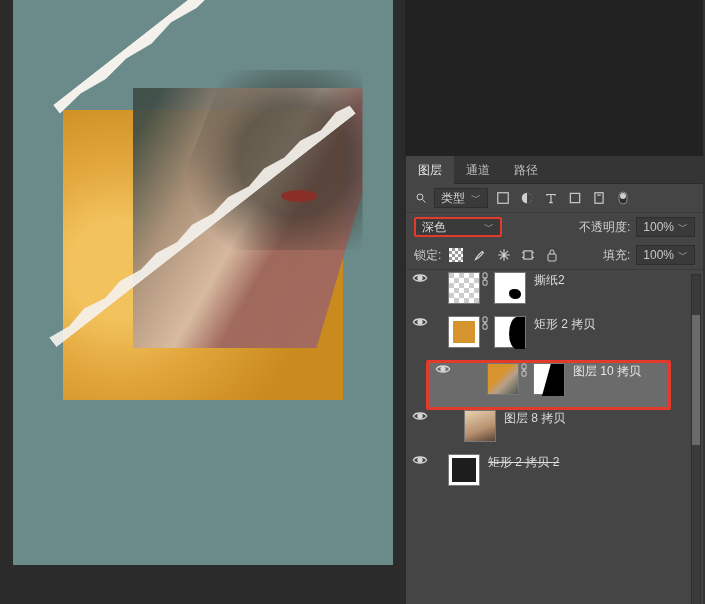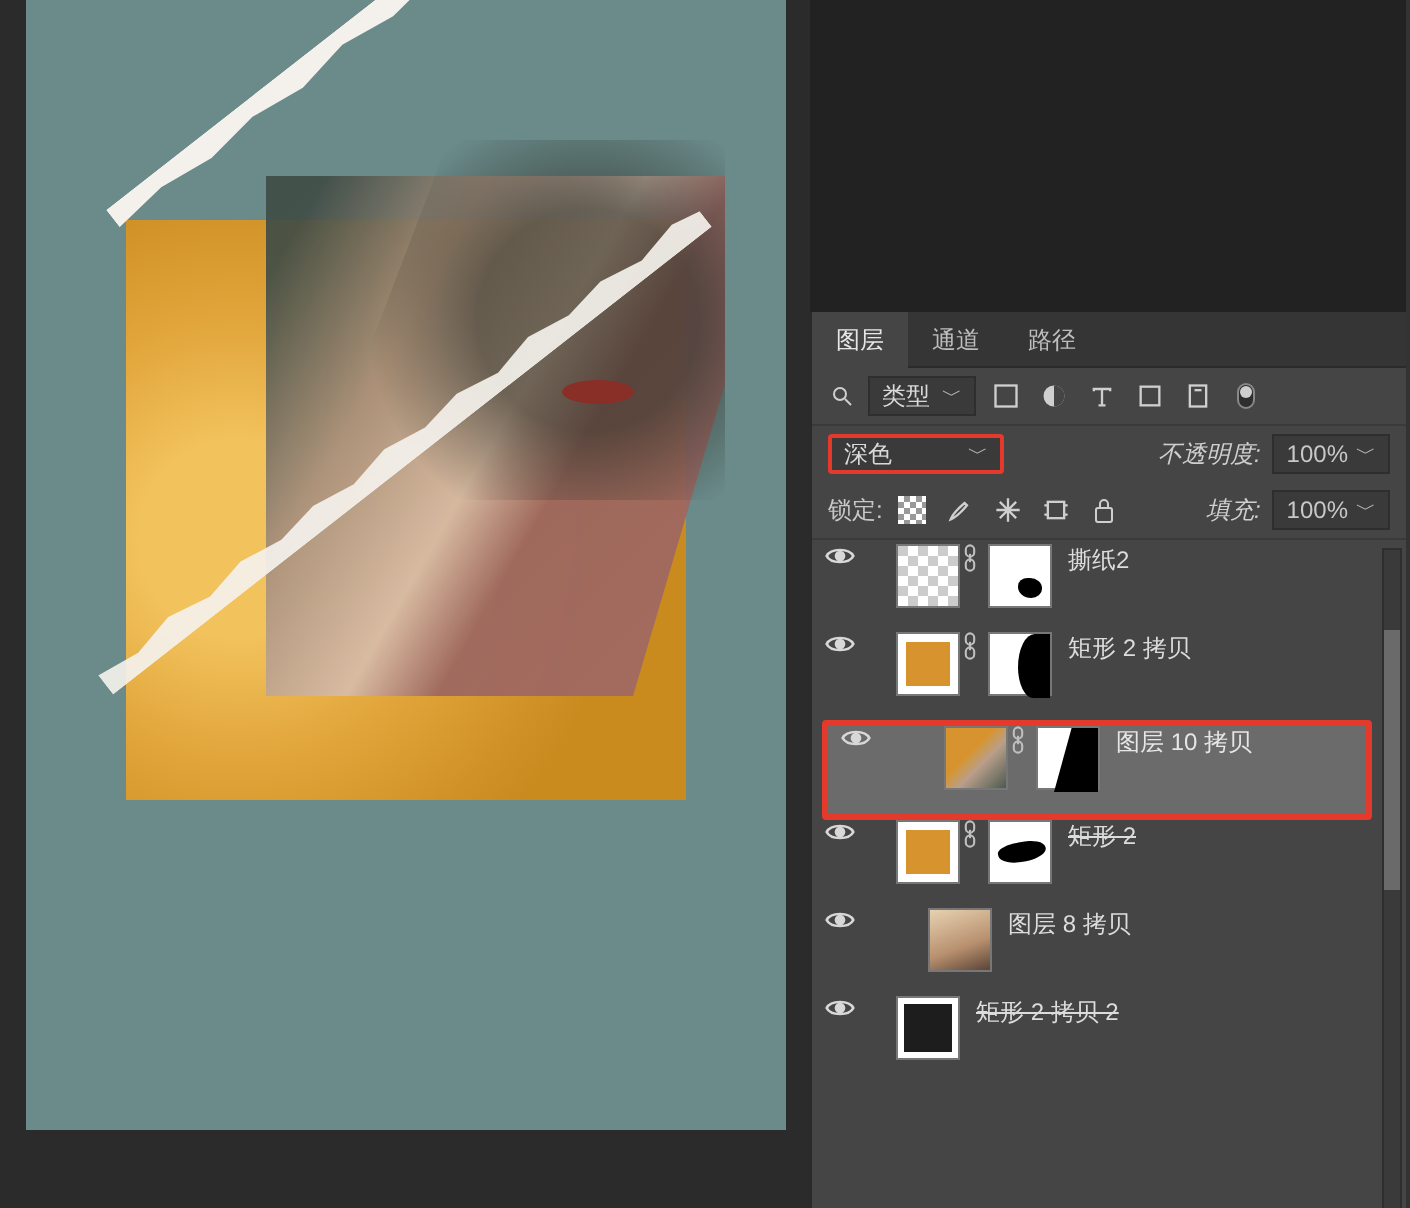--- a/index.html
+++ b/index.html
@@ -23,21 +23,21 @@
   .tab { padding: 0 12px; height: 28px; line-height: 28px; color: #bdbdbd; cursor: default; }
   .tab.active { background: #454545; color: #e6e6e6; }
   .panel-body { flex: 1; position: relative; }
   .row { display: flex; align-items: center; gap: 6px; padding: 4px 8px; }
   .filter-row { border-bottom: 1px solid #3a3a3a; }
   .search-icon { width: 14px; height: 14px; display: inline-flex; align-items: center; justify-content: center; }
   .dropdown { display: inline-flex; align-items: center; gap: 6px; background: #3a3a3a; border: 1px solid #2e2e2e; height: 20px; padding: 0 6px; color: #d9d9d9; }
   .dropdown .chev { font-size: 10px; color: #bbb; }
   .blend-row .dropdown { width: 88px; justify-content: space-between; }
   .hl-red { border: 2px solid #e43a2b; border-radius: 2px; }
-  .opacity-label, .fill-label { color: #cfcfcf; margin-left: auto; font-style: italic; }
+  .opacity-label, .fill-label { color: #cfcfcf; margin-left: auto; }
   .pct { display: inline-flex; align-items: center; gap: 4px; background: #3a3a3a; border: 1px solid #2e2e2e; height: 20px; padding: 0 6px; }
   .pct .chev { font-size: 10px; color: #bbb; }
   .iconbtn { width: 18px; height: 18px; display: inline-flex; align-items: center; justify-content: center; color: #cfcfcf; }
   .lock-row { border-bottom: 1px solid #3a3a3a; }
   .layers { position: absolute; top: 88px; left: 0; right: 12px; bottom: 0; overflow: hidden; }
   .scrollbar { position: absolute; right: 2px; top: 90px; width: 10px; height: 440px; background: #3a3a3a; border: 1px solid #2e2e2e; }
   .scrollbar-thumb { position: absolute; right: 0; top: 40px; width: 8px; height: 130px; background: #6a6a6a; }
   .layer { display: flex; align-items: flex-start; height: 44px; padding-right: 6px; }
   .eye { width: 28px; display: flex; justify-content: center; color: #d8d8d8; }
   .indent1 { width: 14px; }
@@ -223,21 +223,21 @@
                 <rect x="2" y="1" width="6" height="8" rx="3"></rect>
                 <rect x="2" y="11" width="6" height="8" rx="3"></rect>
                 <line x1="5" y1="7" x2="5" y2="13"></line>
               </svg>
             </span>
             <div class="mask">
               <div class="ink" style="right:0;top:0;width:16px;height:32px;border-radius:60% 0 0 55%"></div>
             </div>
             <span class="lname">矩形 2 拷贝</span>
           </div>
-          <div class="sel-outline" style="margin: 0px 5px;">
+          <div class="sel-outline" style="margin: 0px 20px;">
             <div class="layer selected">
               <div class="eye">
                 <svg width="16" height="12" viewBox="0 0 24 18" fill="none" stroke="#d8d8d8" stroke-width="2">
                   <path d="M2 9c3-6 17-6 20 0-3 6-17 6-20 0z"></path>
                   <circle cx="12" cy="9" r="3" fill="#d8d8d8"></circle>
                 </svg>
               </div>
               <div class="indent2"></div>
               <div class="thumb">
                 <div style="position:absolute;inset:0;background:linear-gradient(135deg,#d7942e 40%,#b99f8a 60%,#4c5a52)"></div>
@@ -255,43 +255,20 @@
               <span class="lname">图层 10 拷贝</span>
             </div>
           </div>
           <div class="layer">
             <div class="eye">
               <svg width="16" height="12" viewBox="0 0 24 18" fill="none" stroke="#d8d8d8" stroke-width="2">
                 <path d="M2 9c3-6 17-6 20 0-3 6-17 6-20 0z"></path>
                 <circle cx="12" cy="9" r="3" fill="#d8d8d8"></circle>
               </svg>
             </div>
-            <div class="indent1"></div>
-            <div class="thumb">
-              <div style="position:absolute;inset:4px;background:#d7942e"></div>
-            </div>
-            <span class="link">
-              <svg width="8" height="14" viewBox="0 0 10 20" fill="none" stroke="#bfbfbf" stroke-width="1.5">
-                <rect x="2" y="1" width="6" height="8" rx="3"></rect>
-                <rect x="2" y="11" width="6" height="8" rx="3"></rect>
-                <line x1="5" y1="7" x2="5" y2="13"></line>
-              </svg>
-            </span>
-            <div class="mask">
-              <div class="ink" style="left:4px;top:10px;width:24px;height:10px;border-radius:40% 55% 50% 60%;transform:rotate(-12deg)"></div>
-            </div>
-            <span class="lname strike">矩形 2</span>
-          </div>
-          <div class="layer">
-            <div class="eye">
-              <svg width="16" height="12" viewBox="0 0 24 18" fill="none" stroke="#d8d8d8" stroke-width="2">
-                <path d="M2 9c3-6 17-6 20 0-3 6-17 6-20 0z"></path>
-                <circle cx="12" cy="9" r="3" fill="#d8d8d8"></circle>
-              </svg>
-            </div>
             <div class="indent2"></div>
             <div class="thumb">
               <div style="position:absolute;inset:0;background:linear-gradient(160deg,#e7d2b1,#b8906f 60%,#5a4436)"></div>
             </div>
             <span class="lname">图层 8 拷贝</span>
           </div>
           <div class="layer">
             <div class="eye">
               <svg width="16" height="12" viewBox="0 0 24 18" fill="none" stroke="#d8d8d8" stroke-width="2">
                 <path d="M2 9c3-6 17-6 20 0-3 6-17 6-20 0z"></path>

